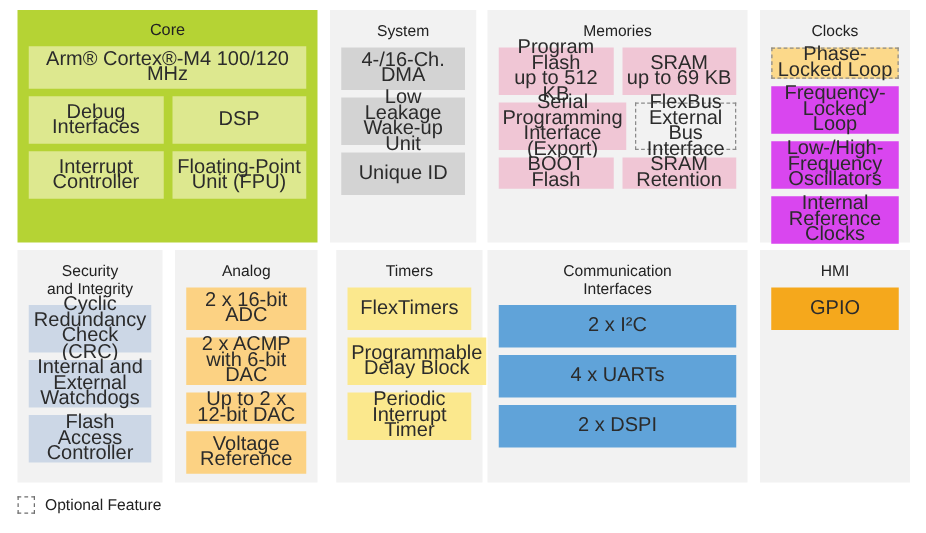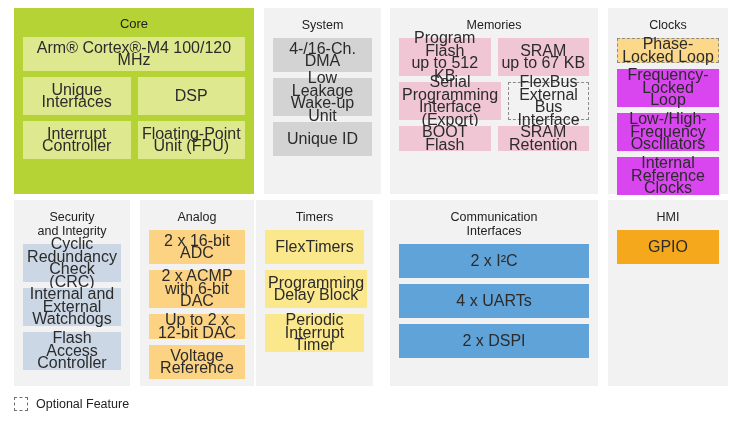--- a/index.html
+++ b/index.html
@@ -120,21 +120,21 @@
 
 <div id="diagram">
 
   <div class="panel core-panel" style="left:14px; top:8px; width:240px; height:186px;">
     <div class="panel-title">Core</div>
     <div class="blocks">
       <div class="block-row">
         <div class="block b-core h2">Arm® Cortex®-M4 100/120 MHz</div>
       </div>
       <div class="block-row">
-        <div class="block b-core h3">Unique
+        <div class="block b-core h3">Debug
 Interfaces</div>
         <div class="block b-core h3">DSP</div>
       </div>
       <div class="block-row">
         <div class="block b-core h3">Interrupt
 Controller</div>
         <div class="block b-core h3">Floating-Point
 Unit (FPU)</div>
       </div>
     </div>
@@ -156,21 +156,21 @@
     </div>
   </div>
 
   <div class="panel" style="left:390px; top:8px; width:208px; height:186px;">
     <div class="panel-title">Memories</div>
     <div class="blocks">
       <div class="block-row">
         <div class="block b-memory h3">Program Flash
 up to 512 KB</div>
         <div class="block b-memory h3">SRAM
-up to 67 KB</div>
+up to 69 KB</div>
       </div>
       <div class="block-row">
         <div class="block b-memory h3">Serial Programming
 Interface (Export)</div>
         <div class="block b-optional h3">FlexBus External
 Bus Interface</div>
       </div>
       <div class="block-row">
         <div class="block b-memory h1">BOOT Flash</div>
         <div class="block b-memory h1">SRAM Retention</div>
@@ -230,28 +230,28 @@
       </div>
       <div class="block-row">
         <div class="block b-analog h1">Up to 2 x 12-bit DAC</div>
       </div>
       <div class="block-row">
         <div class="block b-analog h2">Voltage Reference</div>
       </div>
     </div>
   </div>
 
-  <div class="panel" style="left:256px; top:200px; width:117px; height:186px;">
+  <div class="panel" style="left:269px; top:200px; width:117px; height:186px;">
     <div class="panel-title">Timers</div>
     <div class="blocks">
       <div class="block-row">
         <div class="block b-timer h2">FlexTimers</div>
       </div>
       <div class="block-row">
-        <div class="block b-timer h3">Programming
+        <div class="block b-timer h3">Programmable
 Delay Block</div>
       </div>
       <div class="block-row">
         <div class="block b-timer h3">Periodic Interrupt
 Timer</div>
       </div>
     </div>
   </div>
 
   <div class="panel" style="left:390px; top:200px; width:208px; height:186px;">

